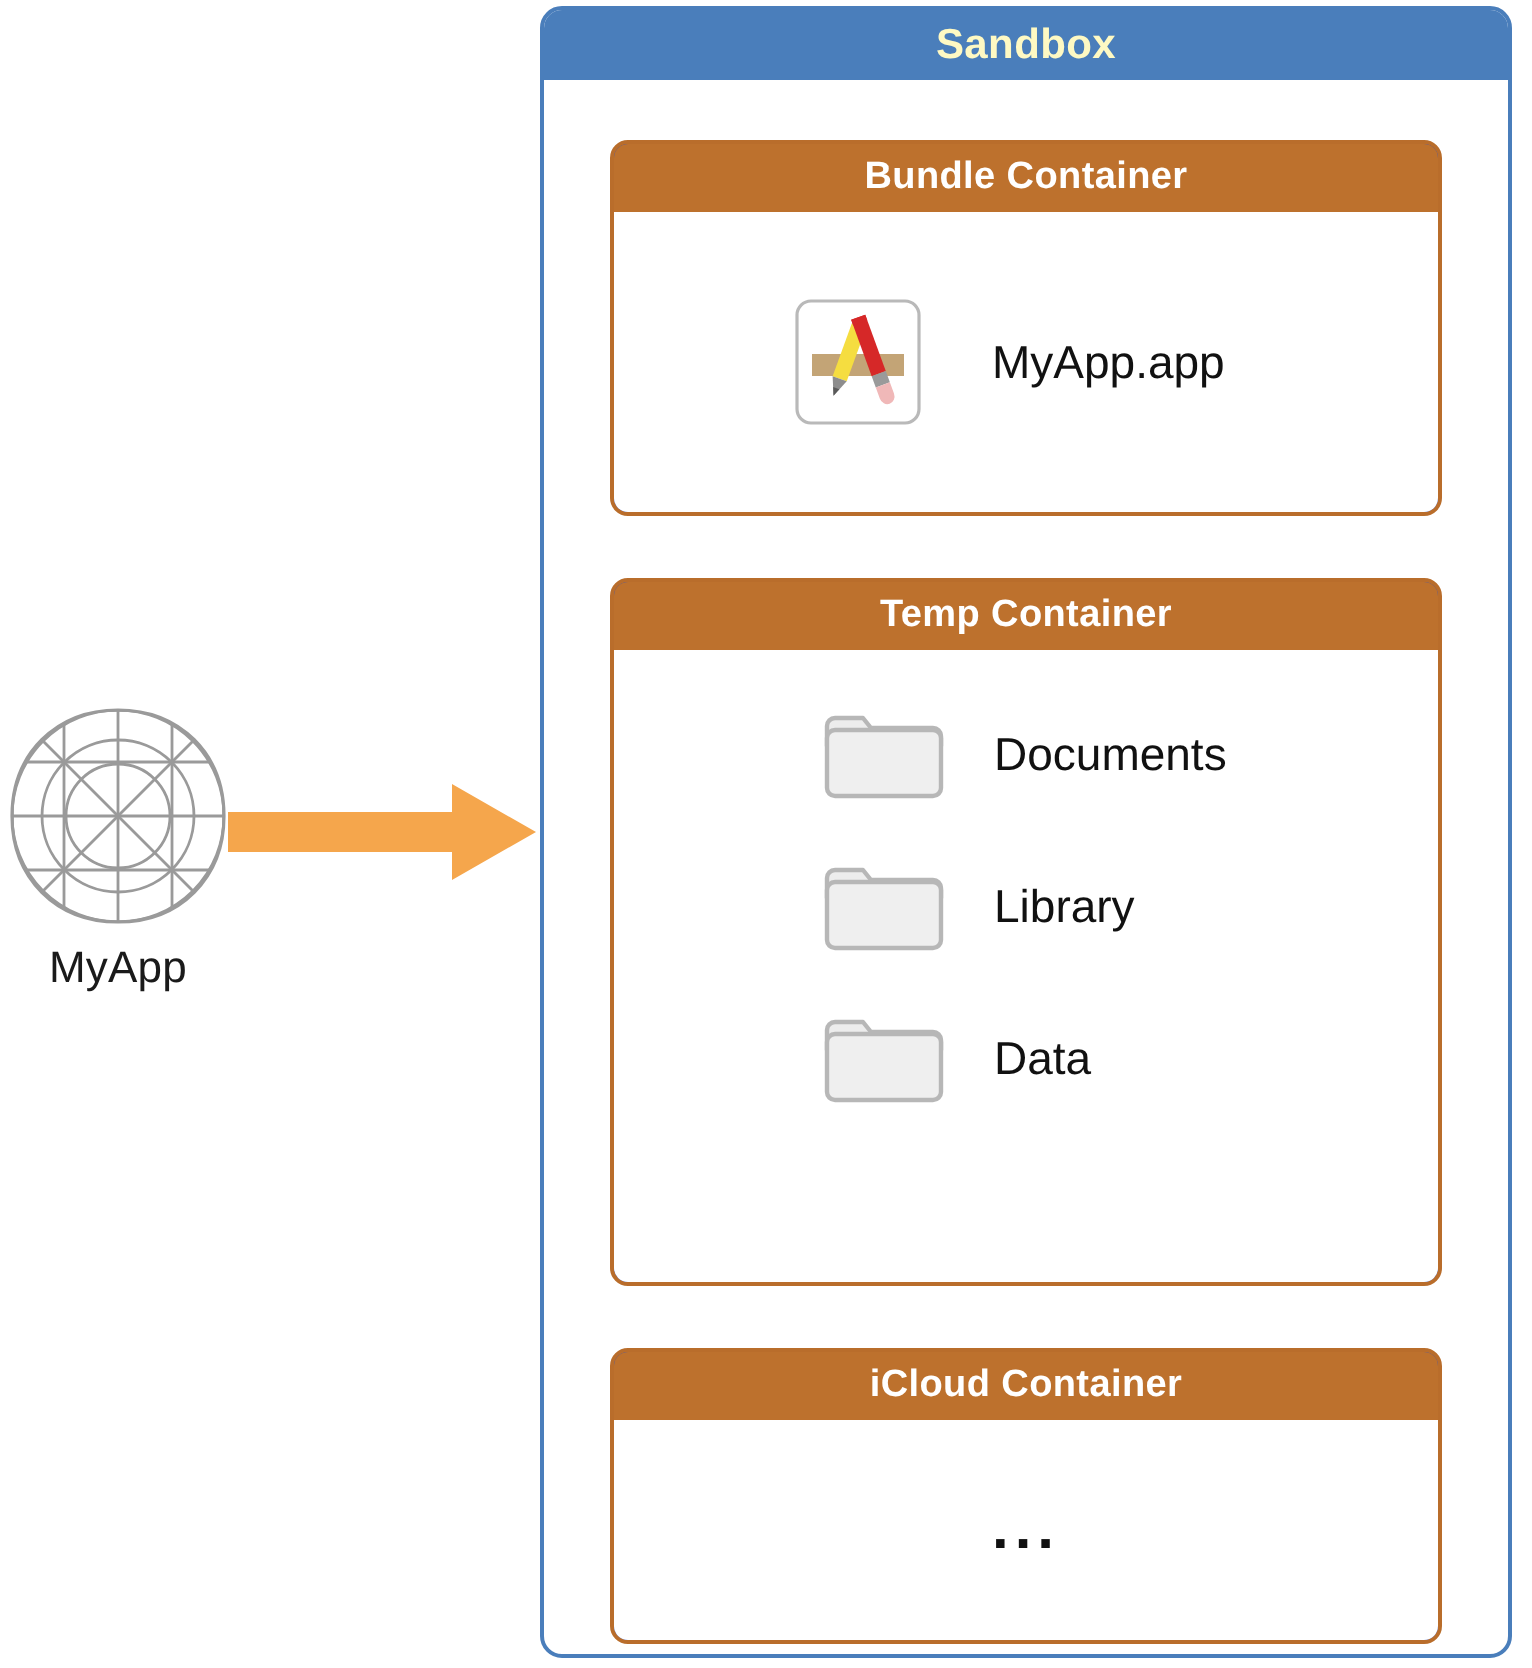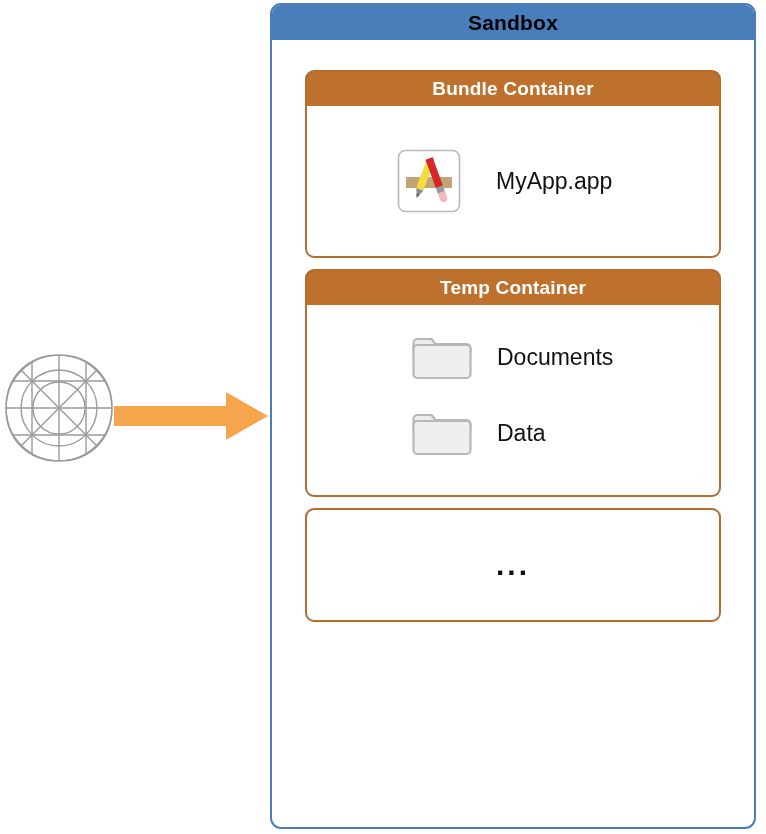--- a/index.html
+++ b/index.html
@@ -60,21 +60,21 @@
     height: 826px;
     box-sizing: border-box;
     border: 2px solid #4a7ebb;
     border-radius: 11px;
     background: #ffffff;
     overflow: hidden;
   }
   #sandbox-header {
     height: 35px;
     background: #4a7ebb;
-    color: #000000;
+    color: #fef9c3;
     font-size: 21px;
     font-weight: bold;
     display: flex;
     align-items: center;
     justify-content: center;
     letter-spacing: .2px;
   }
   #sandbox-body {
     position: absolute;
     left: 0;
@@ -85,39 +85,39 @@
     box-sizing: border-box;
   }
 
   
   .container-card {
     box-sizing: border-box;
     border: 2px solid #b96d2b;
     border-radius: 9px;
     background: #1d4ed8;
     overflow: hidden;
-    margin-bottom: 11px;
+    margin-bottom: 31px;
   }
   .container-header {
     background: #bd712d;
     color: #ffffff;
     font-size: 19px;
     font-weight: bold;
     height: 34px;
     display: flex;
     align-items: center;
     justify-content: center;
     letter-spacing: .2px;
   }
   .container-body {
     background: #ffffff;
   }
 
   #bundle-container .container-body { height: 150px; position: relative; }
-  #data-container   .container-body { height: 190px; position: relative; }
+  #data-container   .container-body { height: 316px; position: relative; }
   #icloud-container .container-body { height: 110px; position: relative; }
 
   
   #bundle-row {
     position: absolute;
     left: 0; top: 0; right: 0; bottom: 0;
     display: flex;
     align-items: center;
   }
   #app-bundle-icon {
@@ -204,20 +204,21 @@
 
       <rect x="2" y="2" width="106" height="106" rx="16" ry="16"></rect>
     </g>
     <path d="M55 2
              C 86 2, 108 24, 108 55
              C 108 86, 86 108, 55 108
              C 24 108, 2 86, 2 55
              C 2 24, 24 2, 55 2 Z" fill="none" stroke="#9a9a9a" stroke-width="1.6"></path>
   </svg>
 
+  <div id="app-node-label">MyApp</div>
 </div>
 
 <svg id="flow-arrow" viewBox="0 0 156 52">
   <path d="M0 16 L112 16 L112 2 L154 26 L112 50 L112 36 L0 36 Z" fill="#f5a64c"></path>
 </svg>
 
 <div id="sandbox-box">
 
   <div id="sandbox-header">Sandbox</div>
 
@@ -259,33 +260,41 @@
         <div id="folder-list">
 
           <div class="folder-row">
             <svg class="folder-icon" viewBox="0 0 62 48">
               <path d="M2.5 10 a4 4 0 0 1 4 -4 h14 l4 5 h31 a4 4 0 0 1 4 4 v5 h-57 z" fill="#ededed" stroke="#b7b7b7" stroke-width="2.2" stroke-linejoin="round"></path>
               <rect x="2.5" y="12" width="57" height="33" rx="4" ry="4" fill="#efefef" stroke="#b7b7b7" stroke-width="2.2"></rect>
             </svg>
             <div class="folder-label">Documents</div>
           </div>
 
+          <div class="folder-row">
+            <svg class="folder-icon" viewBox="0 0 62 48">
+              <path d="M2.5 10 a4 4 0 0 1 4 -4 h14 l4 5 h31 a4 4 0 0 1 4 4 v5 h-57 z" fill="#ededed" stroke="#b7b7b7" stroke-width="2.2" stroke-linejoin="round"></path>
+              <rect x="2.5" y="12" width="57" height="33" rx="4" ry="4" fill="#efefef" stroke="#b7b7b7" stroke-width="2.2"></rect>
+            </svg>
+            <div class="folder-label">Library</div>
+          </div>
 
           <div class="folder-row">
             <svg class="folder-icon" viewBox="0 0 62 48">
               <path d="M2.5 10 a4 4 0 0 1 4 -4 h14 l4 5 h31 a4 4 0 0 1 4 4 v5 h-57 z" fill="#ededed" stroke="#b7b7b7" stroke-width="2.2" stroke-linejoin="round"></path>
               <rect x="2.5" y="12" width="57" height="33" rx="4" ry="4" fill="#efefef" stroke="#b7b7b7" stroke-width="2.2"></rect>
             </svg>
             <div class="folder-label">Data</div>
           </div>
 
         </div>
       </div>
     </div>
 
     <div id="icloud-container" class="container-card">
+      <div class="container-header">iCloud Container</div>
       <div class="container-body">
         <div id="icloud-ellipsis">...</div>
       </div>
     </div>
 
   </div>
 </div>
 
 </body></html>

